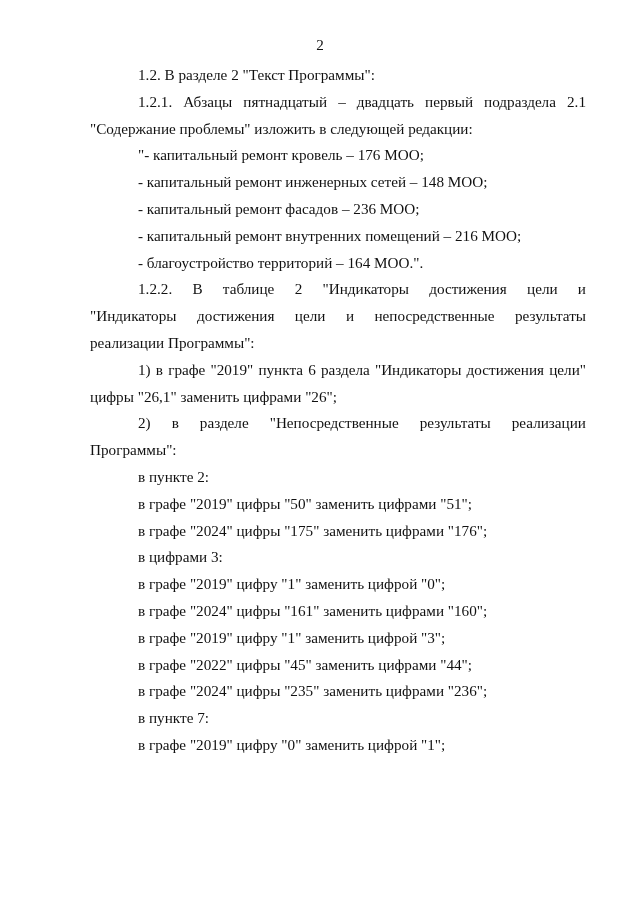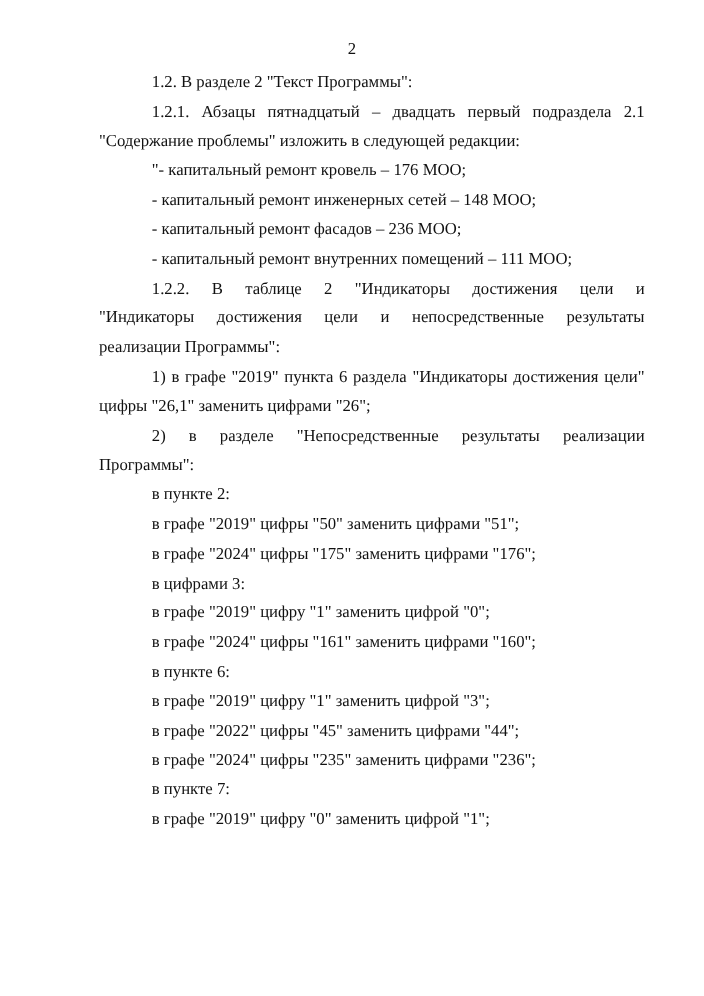--- a/index.html
+++ b/index.html
@@ -26,34 +26,34 @@
 
 <div class="page">
   <div class="page-num">2</div>
   <div class="body-text">
     <p class="p indent">1.2. В разделе 2 "Текст Программы":</p>
     <p class="p indent just">1.2.1. Абзацы пятнадцатый – двадцать первый подраздела 2.1</p>
     <p class="p">"Содержание проблемы" изложить в следующей редакции:</p>
     <p class="p item">"- капитальный ремонт кровель – 176 МОО;</p>
     <p class="p item">- капитальный ремонт инженерных сетей – 148 МОО;</p>
     <p class="p item">- капитальный ремонт фасадов – 236 МОО;</p>
-    <p class="p item">- капитальный ремонт внутренних помещений – 111 МОО;</p>
+    <p class="p item">- капитальный ремонт внутренних помещений – 216 МОО;</p>
+    <p class="p item">- благоустройство территорий – 164 МОО.".</p>
     <p class="p indent just">1.2.2. В таблице 2 "Индикаторы достижения цели и</p>
     <p class="p just">"Индикаторы достижения цели и непосредственные результаты</p>
     <p class="p">реализации Программы":</p>
     <p class="p indent just">1) в графе "2019" пункта 6 раздела "Индикаторы достижения цели"</p>
     <p class="p">цифры "26,1" заменить цифрами "26";</p>
     <p class="p indent just">2) в разделе "Непосредственные результаты реализации</p>
     <p class="p">Программы":</p>
     <p class="p item">в пункте 2:</p>
     <p class="p item">в графе "2019" цифры "50" заменить цифрами "51";</p>
     <p class="p item">в графе "2024" цифры "175" заменить цифрами "176";</p>
     <p class="p item">в цифрами 3:</p>
     <p class="p item">в графе "2019" цифру "1" заменить цифрой "0";</p>
     <p class="p item">в графе "2024" цифры "161" заменить цифрами "160";</p>
-    <p class="p item">в пункте 6:</p>
     <p class="p item">в графе "2019" цифру "1" заменить цифрой "3";</p>
     <p class="p item">в графе "2022" цифры "45" заменить цифрами "44";</p>
     <p class="p item">в графе "2024" цифры "235" заменить цифрами "236";</p>
     <p class="p item">в пункте 7:</p>
     <p class="p item">в графе "2019" цифру "0" заменить цифрой "1";</p>
   </div>
 </div>
 
 </body></html>

